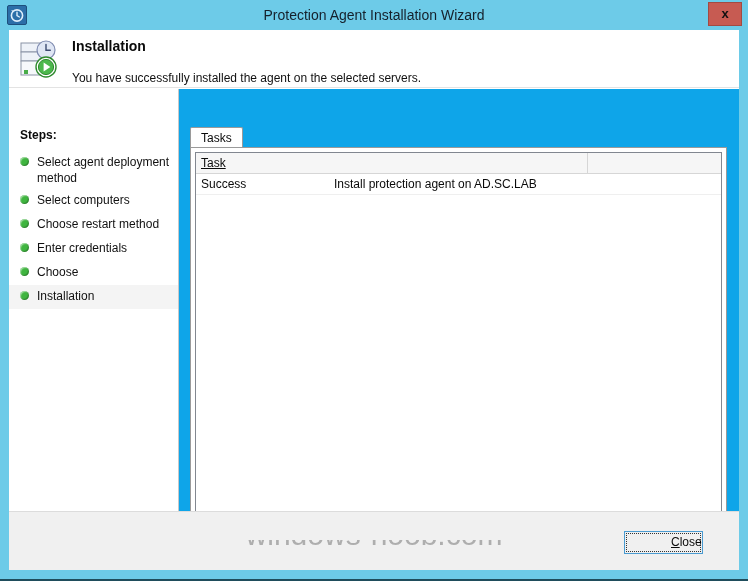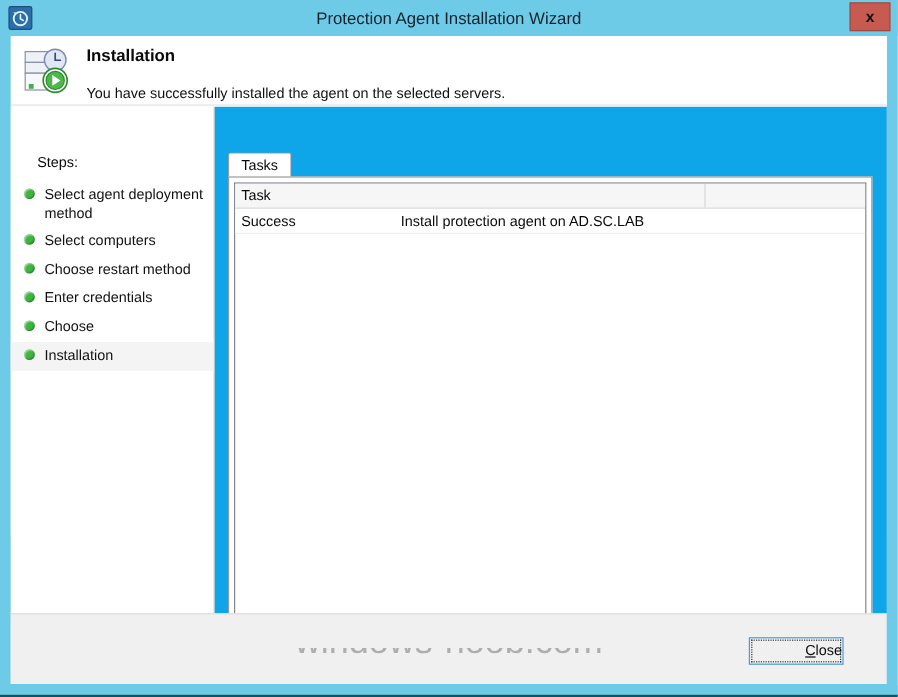--- a/index.html
+++ b/index.html
@@ -121,23 +121,23 @@
     position: absolute;
     left: 0; top: 0;
     width: 170px;
     height: 481px;
     background: #ffffff;
     border-right: 1px solid #c8c8c8;
     box-sizing: border-box;
   }
   #steps-title {
     position: absolute;
-    left: 22px; top: 39px;
-    font-size: 12px;
-    font-weight: normal;
+    left: 11px; top: 39px;
+    font-size: 12px;
+    font-weight: bold;
     color: #0a0a0a;
   }
   #steps-list {
     position: absolute;
     left: 0; top: 62px;
     width: 169px;
   }
   .step-item {
     position: relative;
     min-height: 24px;
@@ -218,20 +218,21 @@
   .col-head {
     font-size: 12px;
     color: #0a0a0a;
     line-height: 20px;
     padding-left: 5px;
     box-sizing: border-box;
     border-right: 1px solid #d6d6d6;
     cursor: default;
     overflow: hidden;
     white-space: nowrap;
+    text-decoration: underline;
   }
   .col-head.c0 { width: 392px; }
   .col-head.c1 { width: 133px; border-right: none; }
   .list-row {
     display: flex;
     height: 21px;
     border-bottom: 1px solid #efefef;
     box-sizing: border-box;
     background: #ffffff;
   }

